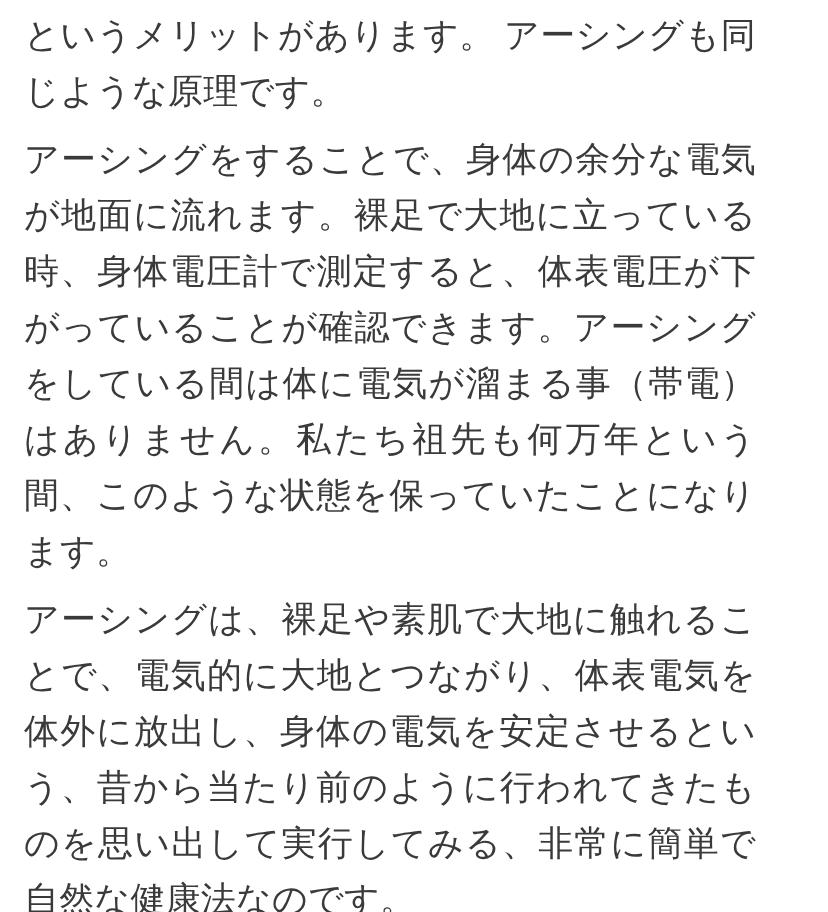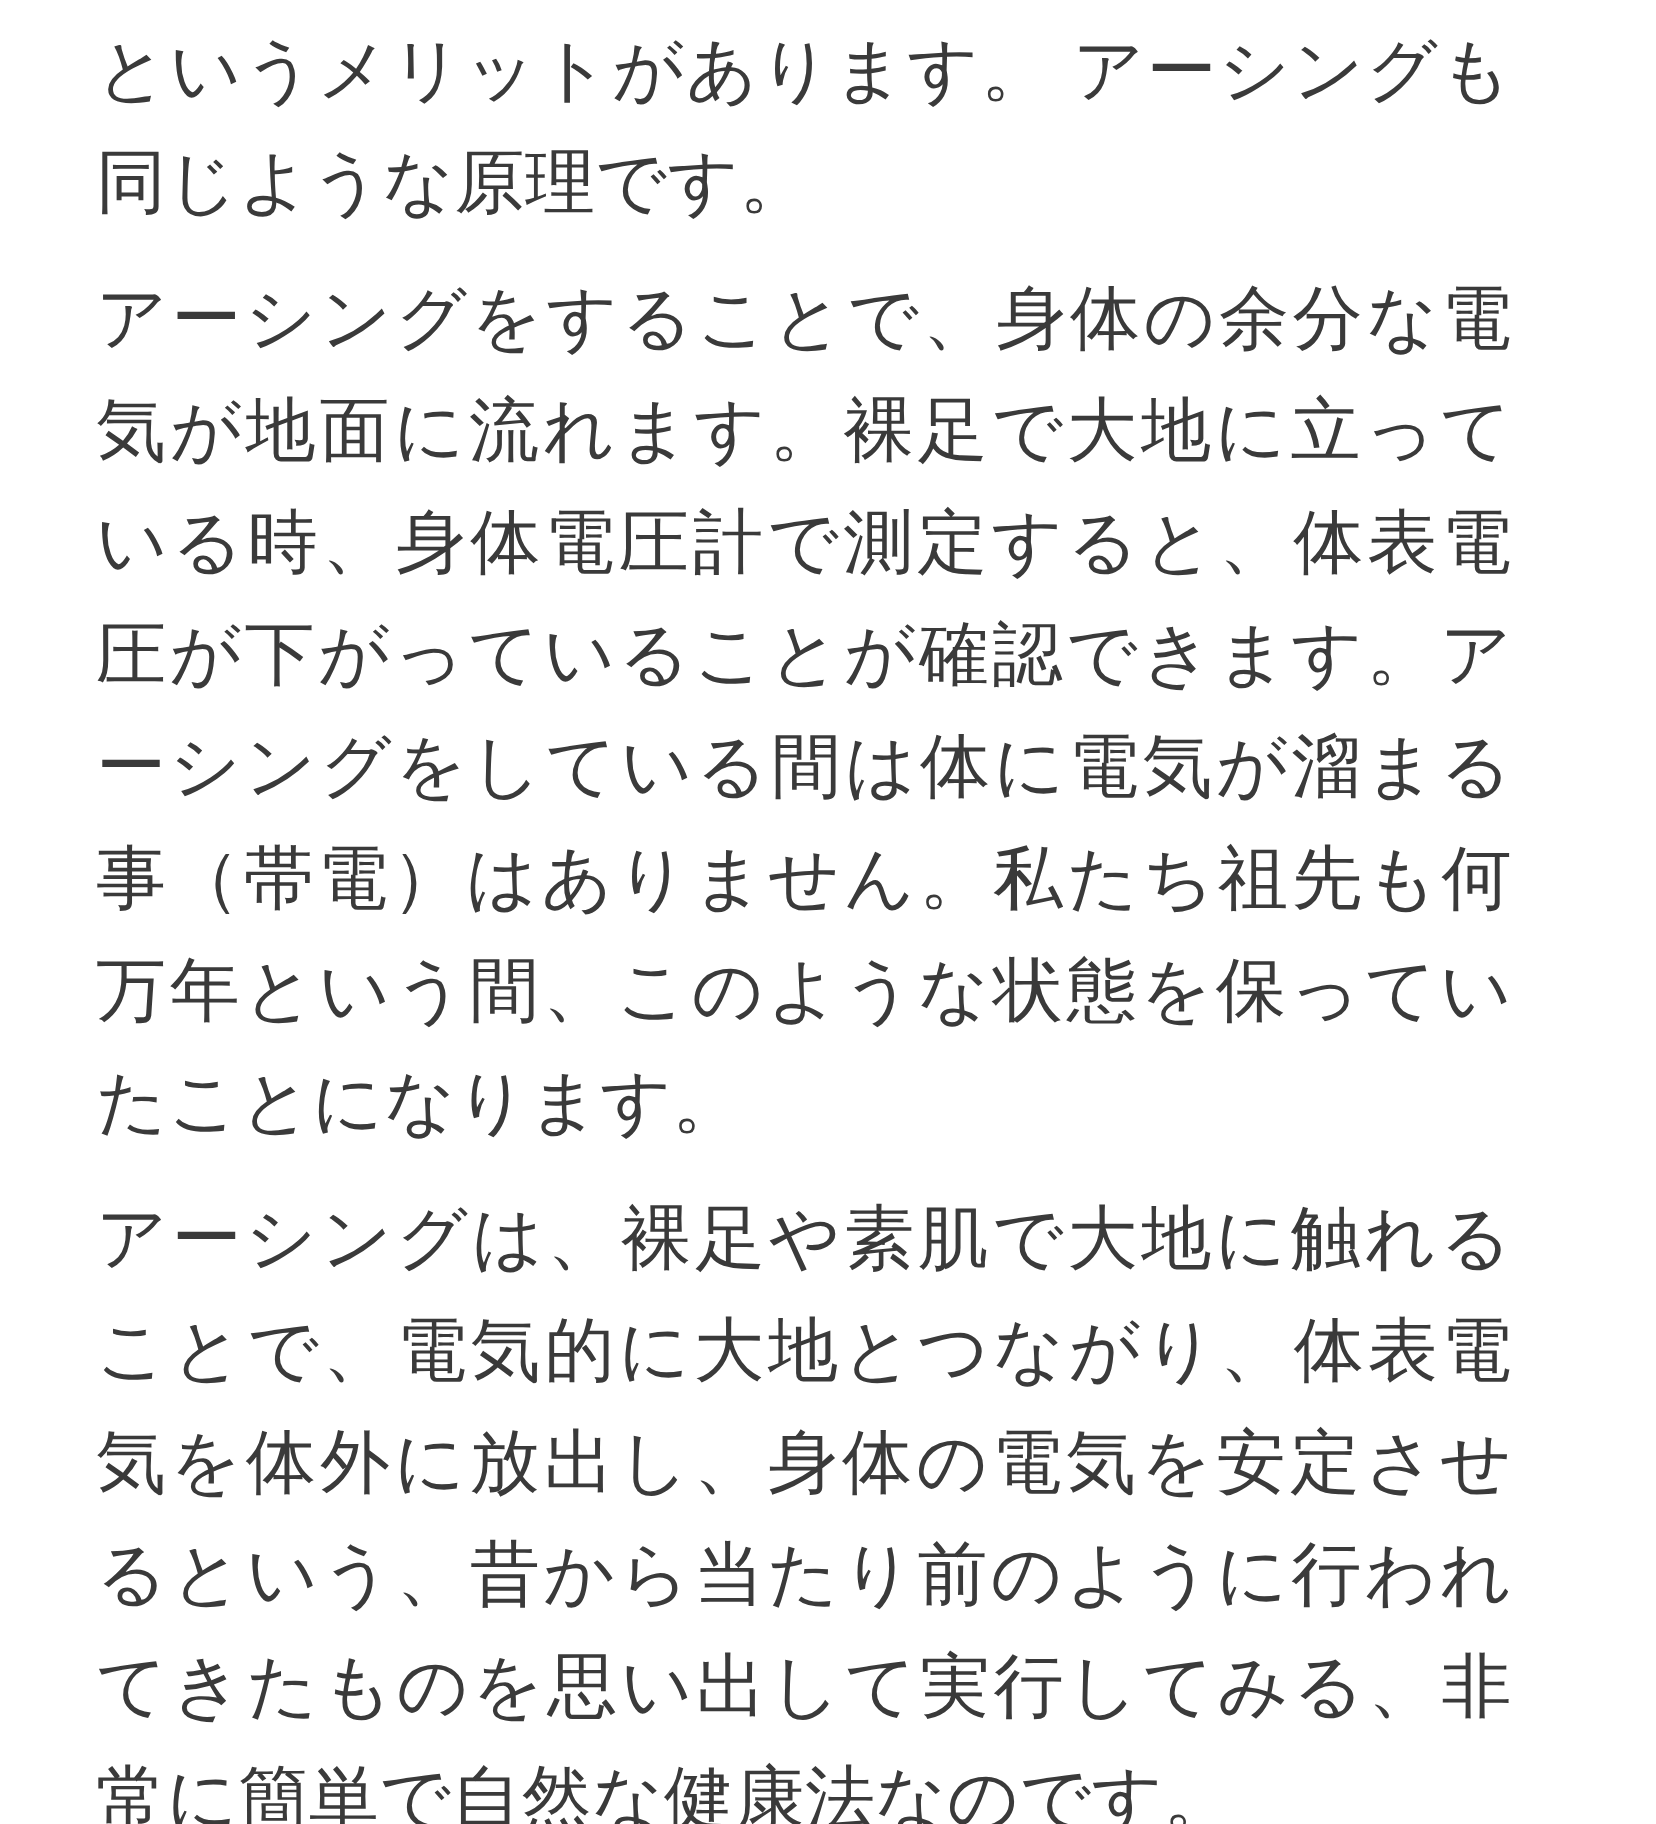--- a/index.html
+++ b/index.html
@@ -10,21 +10,21 @@
     width: 828px;
     height: 912px;
     background: #ffffff;
     font-family: "Liberation Serif", "DejaVu Serif", serif;
     overflow: hidden;
   }
   .page {
     width: 812px;
     height: 912px;
     box-sizing: border-box;
-    padding: 8px 56px 0 48px;
+    padding: 8px 56px 0 24px;
     background: #ffffff;
   }
   .article {
     display: block;
   }
   .para {
     margin: 0;
     color: #3a3a3a;
     font-size: 35px;
     line-height: 56px;

